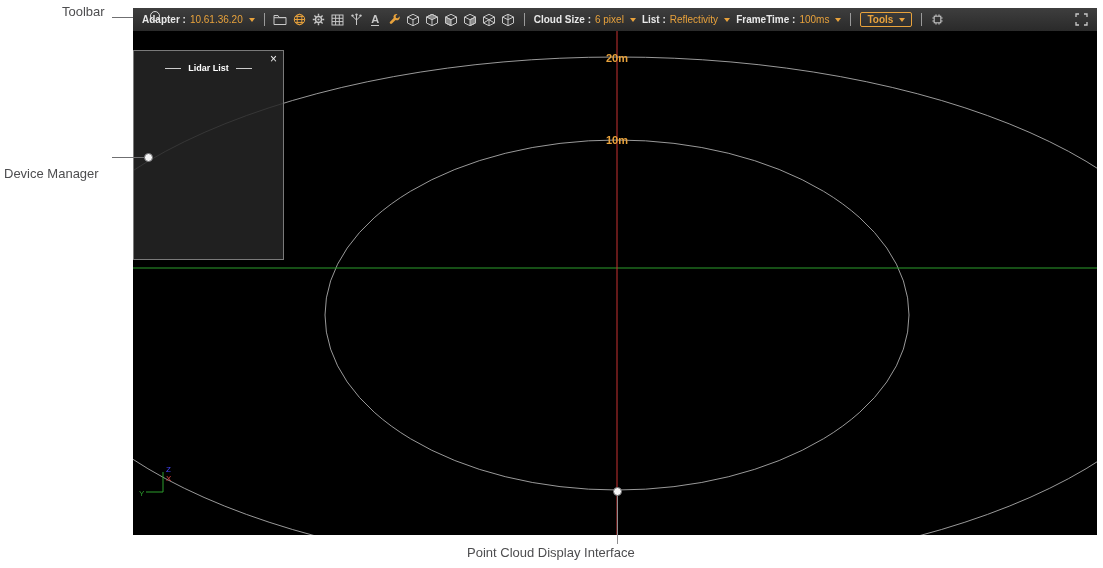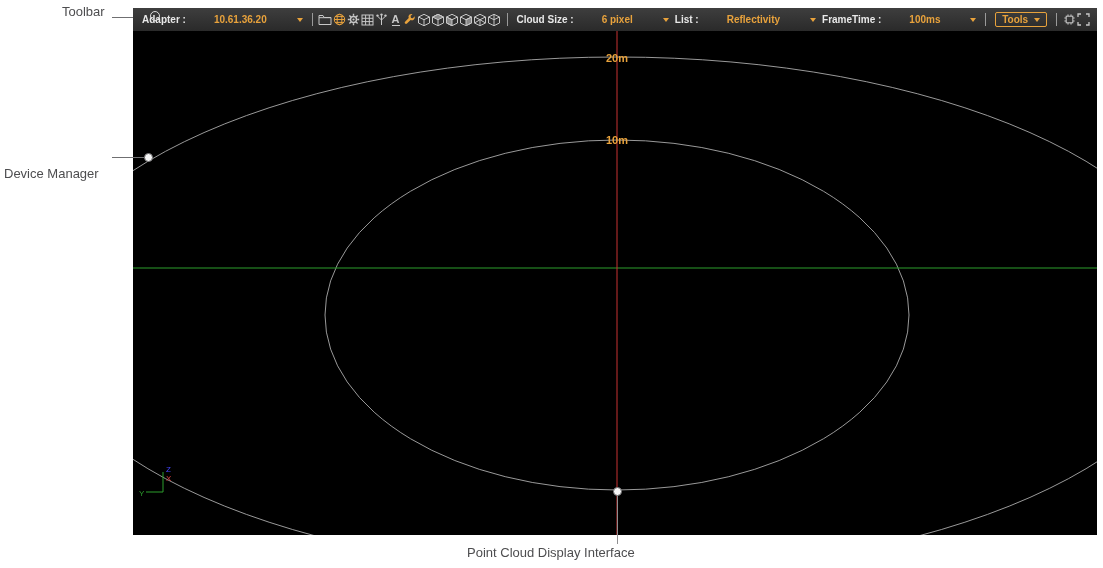--- a/index.html
+++ b/index.html
@@ -19,23 +19,23 @@
   #ann-pointcloud{left:467px;top:545px;width:300px;}
   #ann-pointcloud-line{left:617px;top:495px;width:1px;height:49px;background:#8f8f91;}
   #ann-pointcloud-marker{left:613px;top:487px;}
 
   
   .app{position:absolute;left:133px;top:8px;width:964px;height:527px;z-index:1;}
 
   .toolbar{height:23px;background:linear-gradient(#3e3e3e,#2a2a2a);
     display:flex;align-items:center;padding:0 6px;color:#e2e2e2;font-size:10px;
     white-space:nowrap;}
-  .tb-group{display:flex;align-items:center;margin:16px 3px;position:relative;gap:24px;}
+  .tb-group{display:flex;align-items:center;margin:16px 3px;position:relative;}
   .tb-label{font-weight:bold;color:#e8e8e8;}
-  .tb-value{color:#e8a23c;margin-left:4px;font-weight:bold;}
+  .tb-value{color:#e8a23c;margin-left:4px;font-weight:normal;}
   .caret{width:0;height:0;border-left:3.5px solid transparent;
     border-right:3.5px solid transparent;border-top:4px solid #e8a23c;
     display:inline-block;margin-left:6px;cursor:pointer;}
   .sep{width:1px;height:13px;background:#9a9a9a;margin:0 6px;}
   .icon-btn{width:19px;height:18px;display:flex;align-items:center;
     justify-content:center;cursor:pointer;}
   .font-icon{color:#c8c8c8;font-size:11px;font-weight:bold;
     border-bottom:1px solid #c8c8c8;line-height:11px;}
   .adapter-ring{position:absolute;left:8px;top:-3px;width:8px;height:8px;
     border:1.5px solid #dcdcdc;border-radius:50%;}
@@ -227,14 +227,22 @@
       <text x="484" y="31" text-anchor="middle" font-size="11" font-weight="bold" fill="#e8a23c">20m</text>
       <text x="484" y="113" text-anchor="middle" font-size="11" font-weight="bold" fill="#e8a23c">10m</text>
 
       <line x1="13" y1="461" x2="30" y2="461" stroke="#2d9e2d" stroke-width="1"></line>
       <line x1="30" y1="461" x2="30" y2="441" stroke="#2d9e2d" stroke-width="1"></line>
       <text x="6" y="465" font-size="8" fill="#2d9e2d">Y</text>
       <text x="33" y="441" font-size="8" fill="#4646ff">Z</text>
       <text x="33" y="450" font-size="8" fill="#d23c3c">X</text>
     </svg>
 
+    <div class="panel">
+      <div class="panel-title-row">
+        <span class="panel-dash"></span>
+        <span>Lidar List</span>
+        <span class="panel-dash"></span>
+      </div>
+      <span class="panel-close">×</span>
+    </div>
   </div>
 </div>
 
 </body></html>

